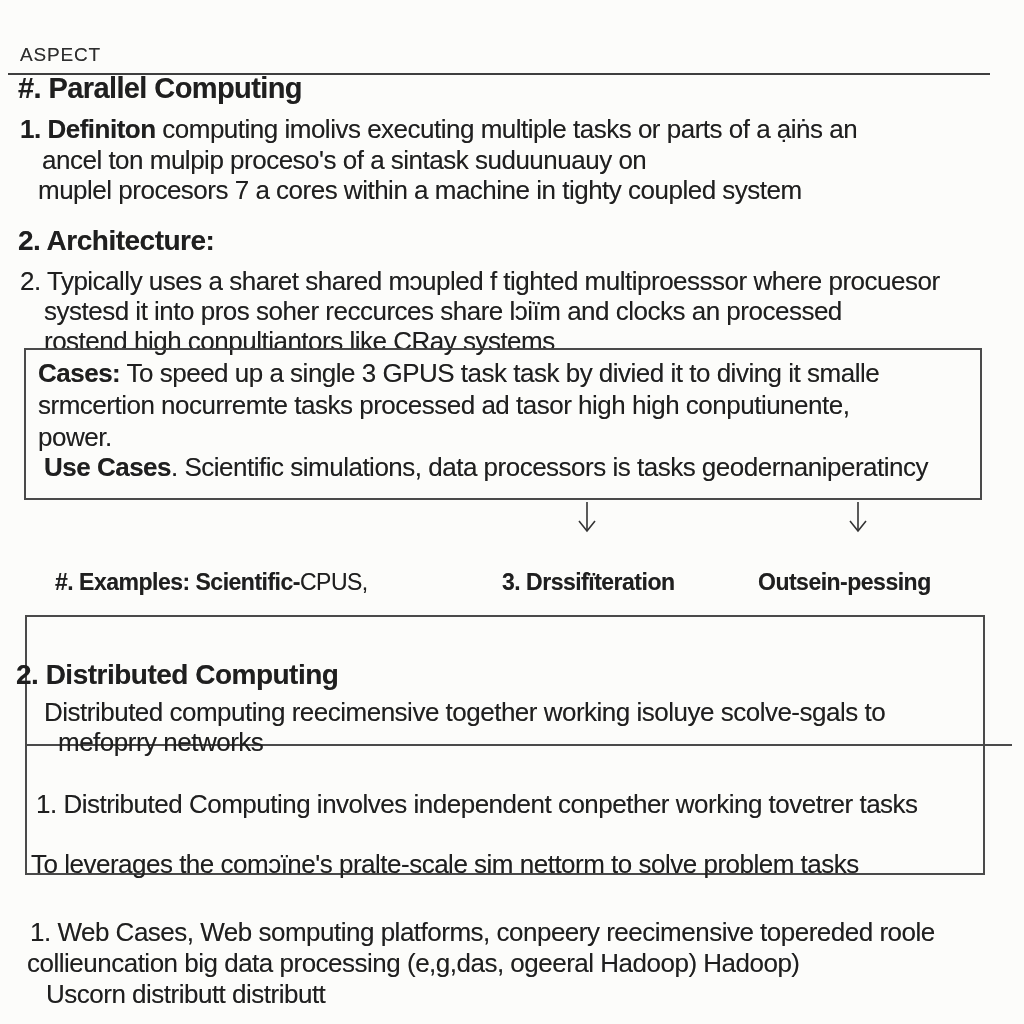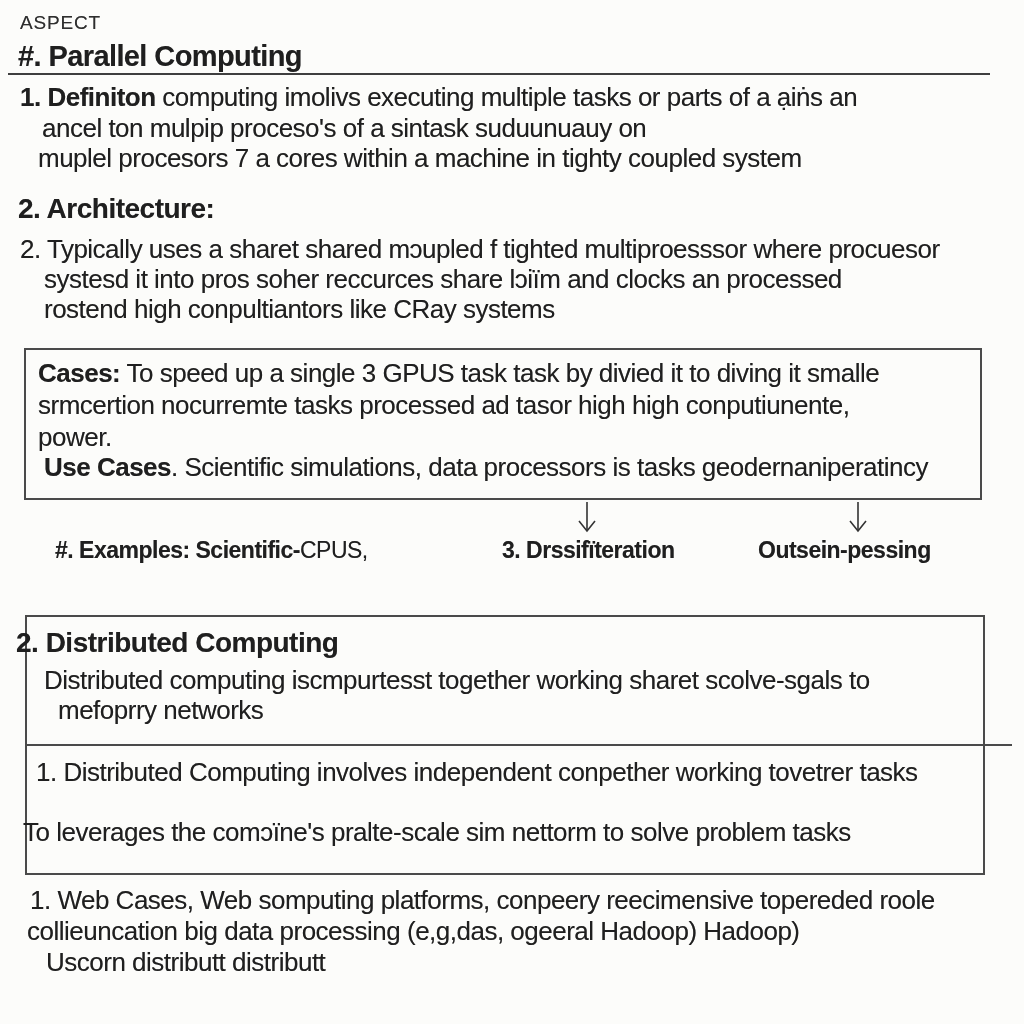--- a/index.html
+++ b/index.html
@@ -5,21 +5,21 @@
   html,body{margin:0;padding:0;}
   .page{
     position:relative;
     width:1024px;height:1024px;
     background:#fcfcfa;
     font-family:"Liberation Sans", sans-serif;
     color:#1f1f1f;
     overflow:hidden;
     letter-spacing:-0.5px;
   }
-  .abs{position:absolute;white-space:nowrap;}
+  .abs{position:absolute;white-space:nowrap;margin-top:32px;}
   .aspect{
     font-size:19px;
     color:#2e2e2e;
     letter-spacing:0.8px;
   }
   .title{
     font-size:29px;
     font-weight:bold;
     letter-spacing:-0.6px;
   }
@@ -95,23 +95,23 @@
   <div class="abs ex-item" style="left:55px;top:537px;">
     <span>#. Examples: Scientific-</span><span class="ex-light">CPUS,</span>
   </div>
   <div class="abs ex-item" style="left:502px;top:537px;">3. Drssifïteration</div>
   <div class="abs ex-item" style="left:758px;top:537px;">Outsein-pessing</div>
 
   <div class="box" style="left:25px;top:615px;width:960px;height:260px;"></div>
   <div class="divider" style="left:25px;top:744px;width:987px;"></div>
 
   <div class="abs sec-head" style="left:16px;top:627px;">2. Distributed Computing</div>
-  <div class="abs body-line" style="left:44px;top:665px;">Distributed computing iscmpurtesst together working sharet scolve-sgals to</div>
+  <div class="abs body-line" style="left:44px;top:665px;">Distributed computing reecimensive together working isoluye scolve-sgals to</div>
   <div class="abs body-line" style="left:58px;top:695px;">mefoprry networks</div>
 
   <div class="abs body-line" style="left:36px;top:757px;">1. Distributed Computing involves independent conpether working tovetrer tasks</div>
-  <div class="abs body-line" style="left:23px;top:817px;">To leverages the comɔïne's pralte-scale sim nettorm to solve problem tasks</div>
+  <div class="abs body-line" style="left:31px;top:817px;">To leverages the comɔïne's pralte-scale sim nettorm to solve problem tasks</div>
 
   <div class="abs body-line" style="left:30px;top:885px;">1. Web Cases, Web somputing platforms, conpeery reecimensive topereded roole</div>
   <div class="abs body-line" style="left:27px;top:916px;">collieuncation big data processing (e,g,das, ogeeral Hadoop) Hadoop)</div>
   <div class="abs body-line" style="left:46px;top:947px;">Uscorn distributt distributt</div>
 
 </div>
 
 </body></html>

